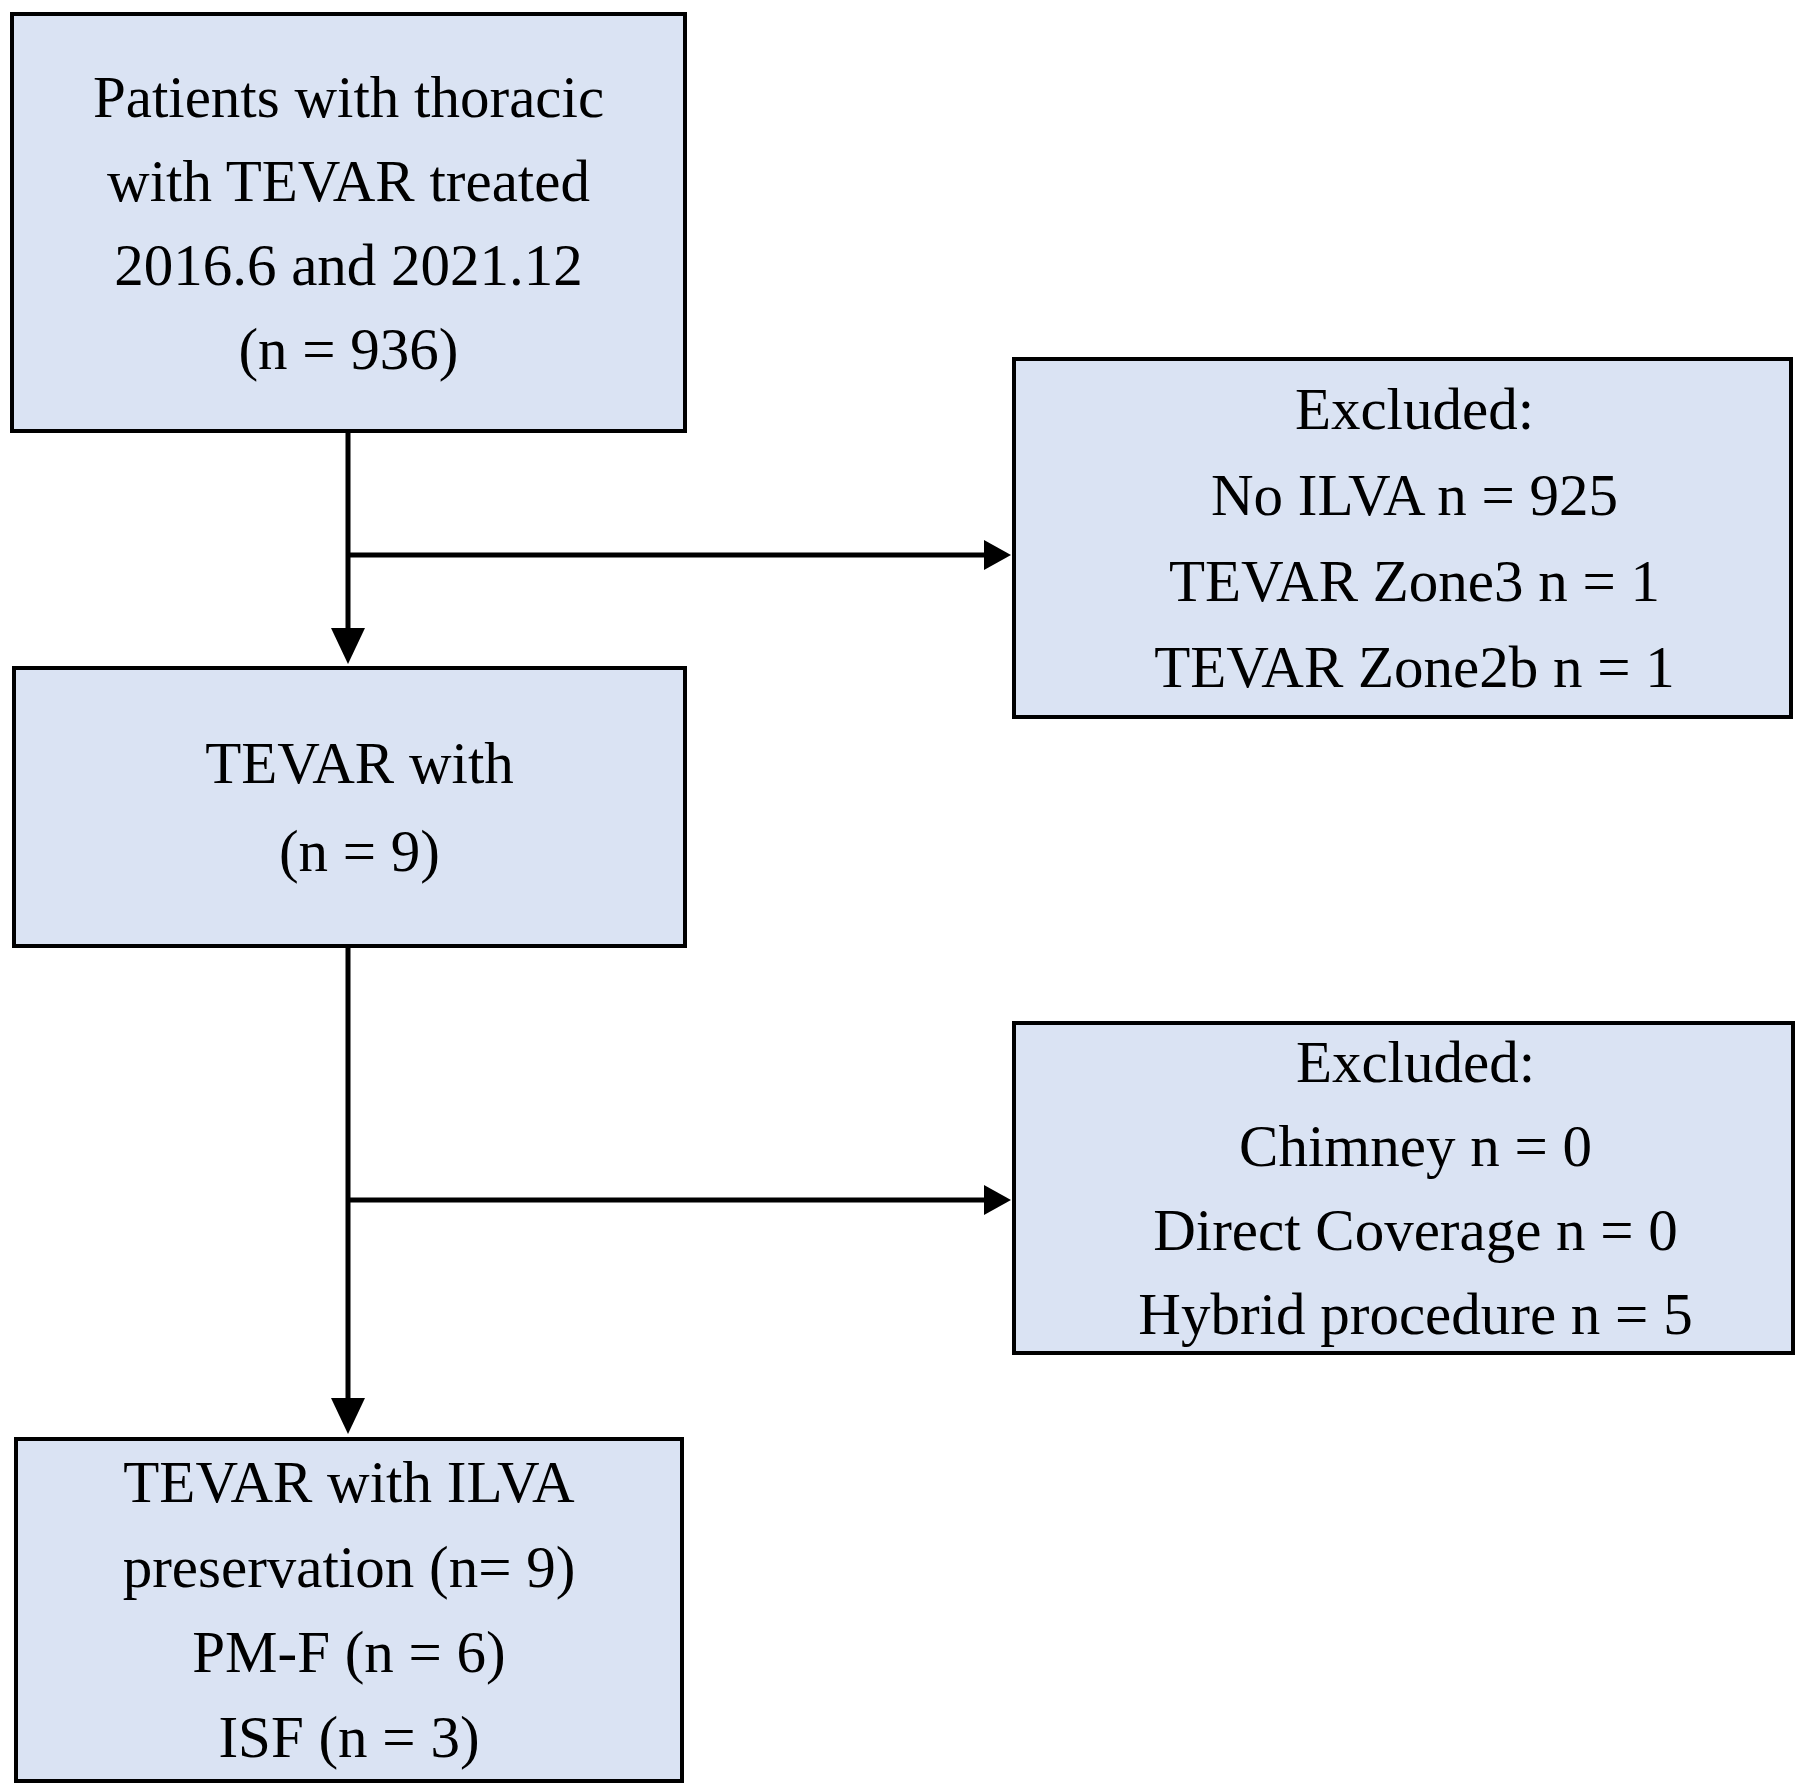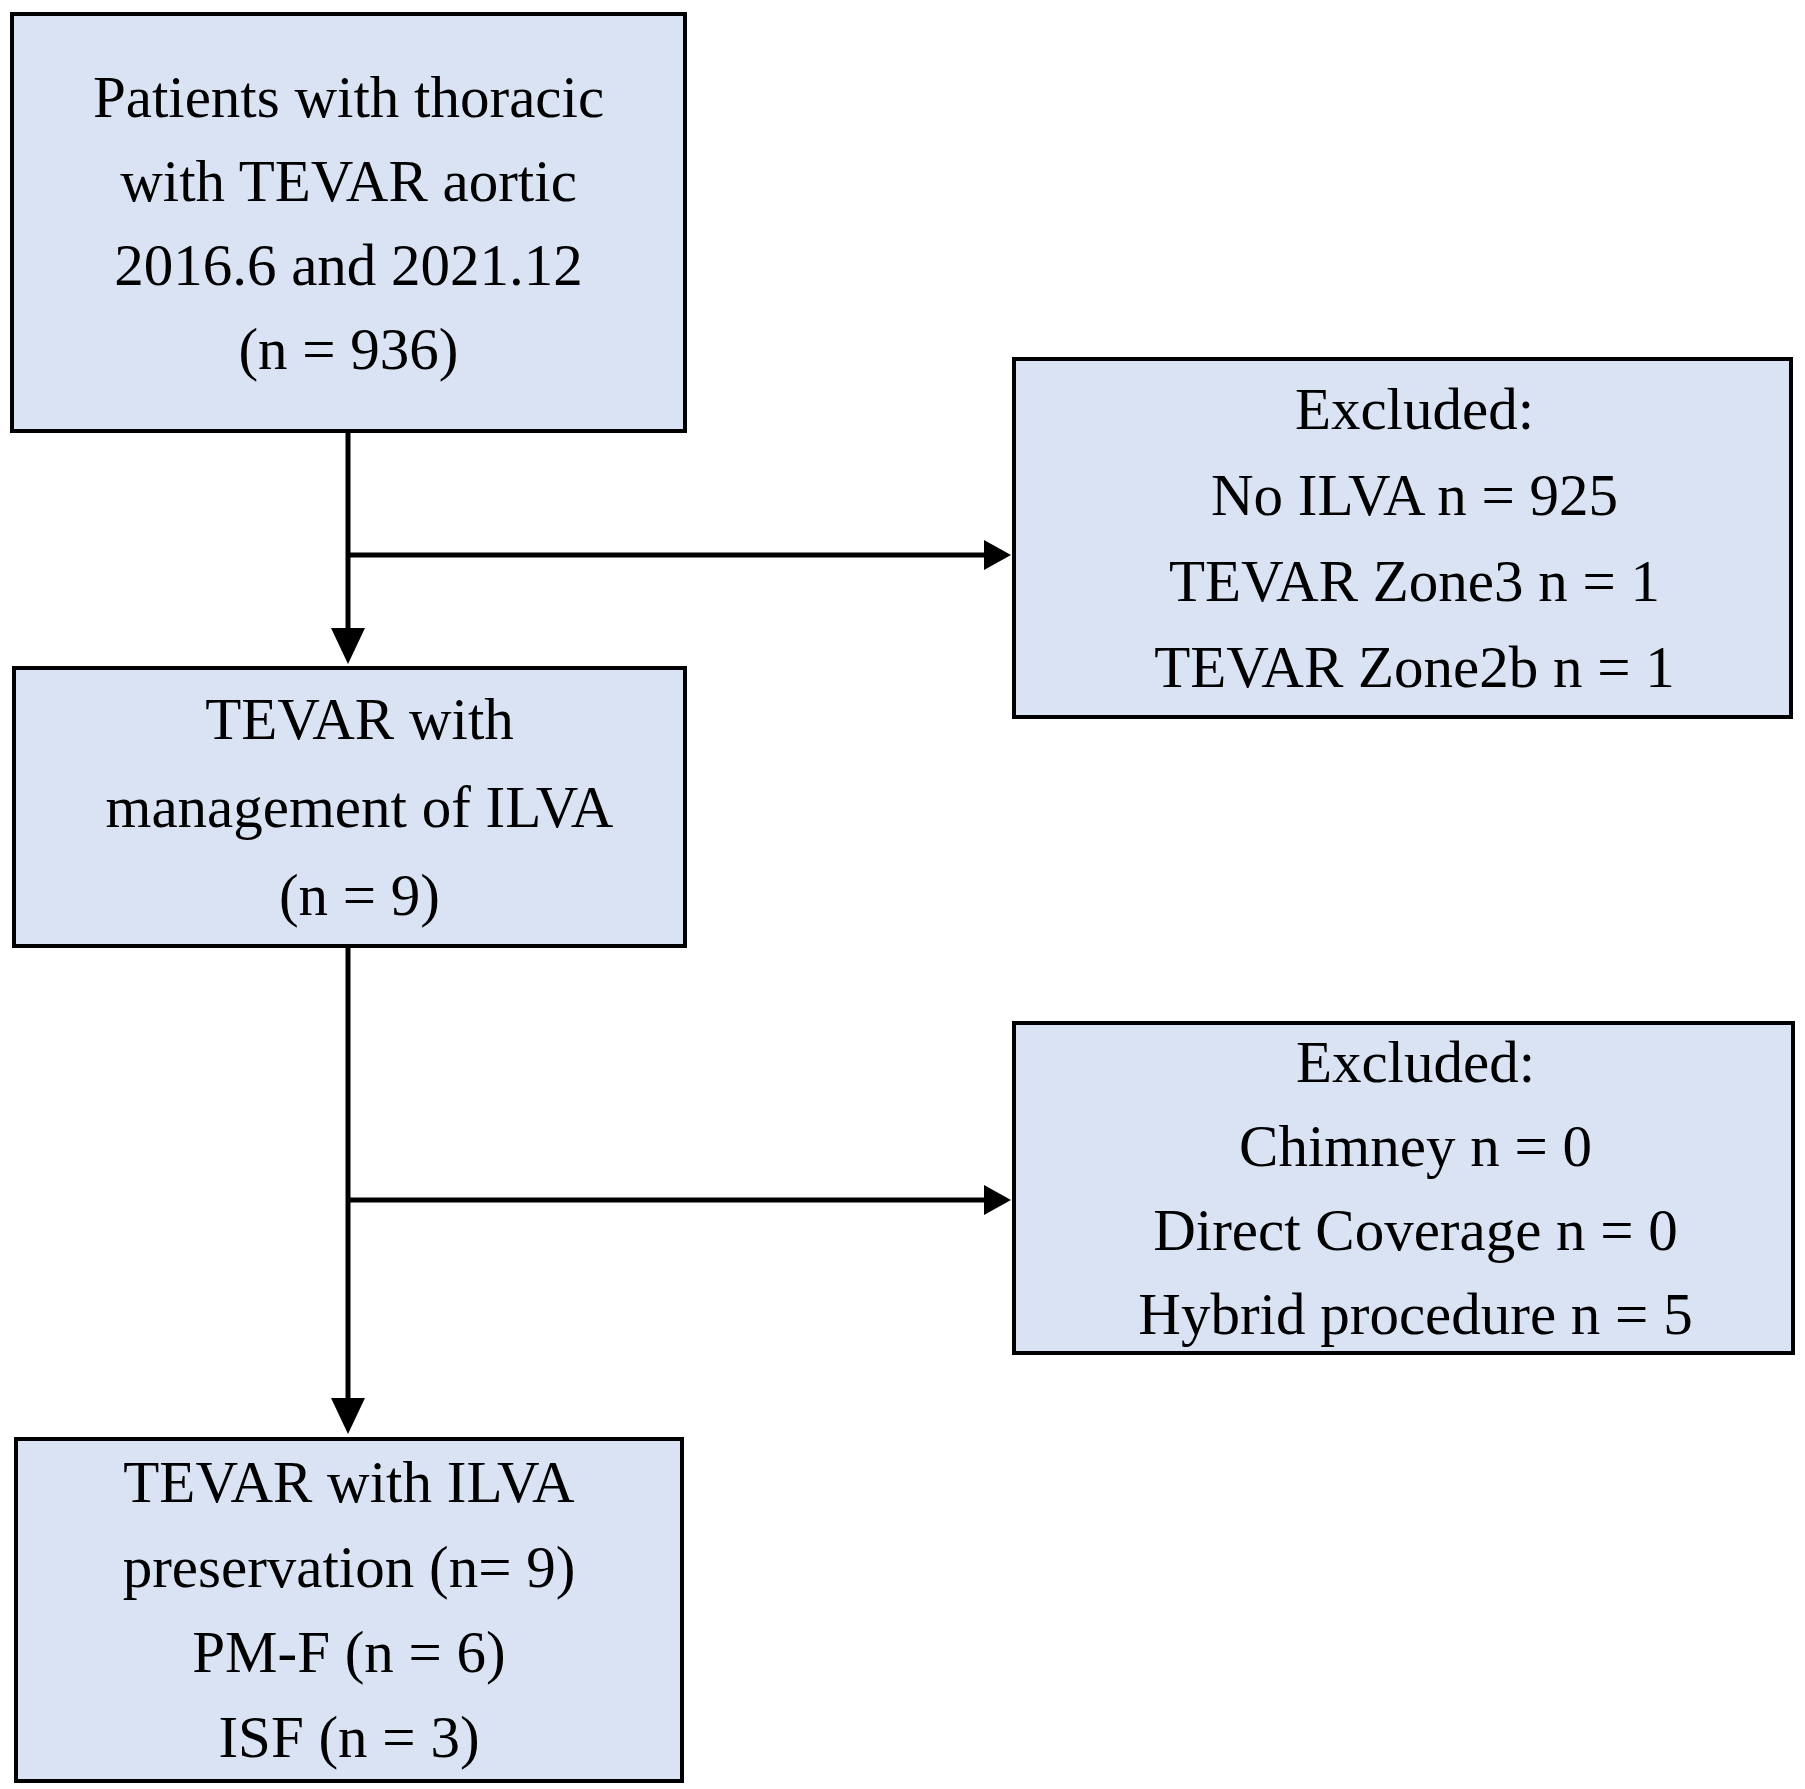--- a/index.html
+++ b/index.html
@@ -64,35 +64,34 @@
       <polygon points="331,1398 365,1398 348,1434"></polygon>
     </g>
     <g>
       <line x1="346" y1="1200" x2="986" y2="1200"></line>
       <polygon points="984,1185 984,1215 1011,1200"></polygon>
     </g>
   </svg>
 
   <div class="box center" id="box-initial">
     <div class="ln">Patients with thoracic</div>
-    <div class="ln">with TEVAR aortic</div>
+    <div class="ln">with TEVAR treated</div>
     <div class="ln">2016.6 and 2021.12</div>
     <div class="ln">(n = 936)</div>
   </div>
 
   <div class="box left" id="box-excluded1">
     <div class="ln">Excluded:</div>
     <div class="ln">No ILVA n = 925</div>
     <div class="ln">TEVAR Zone3 n = 1</div>
     <div class="ln">TEVAR Zone2b n = 1</div>
   </div>
 
   <div class="box center" id="box-management">
     <div class="ln">TEVAR with</div>
-    <div class="ln">management of ILVA</div>
     <div class="ln">(n = 9)</div>
   </div>
 
   <div class="box left" id="box-excluded2">
     <div class="ln">Excluded:</div>
     <div class="ln">Chimney n = 0</div>
     <div class="ln">Direct Coverage n = 0</div>
     <div class="ln">Hybrid procedure n = 5</div>
   </div>
 

